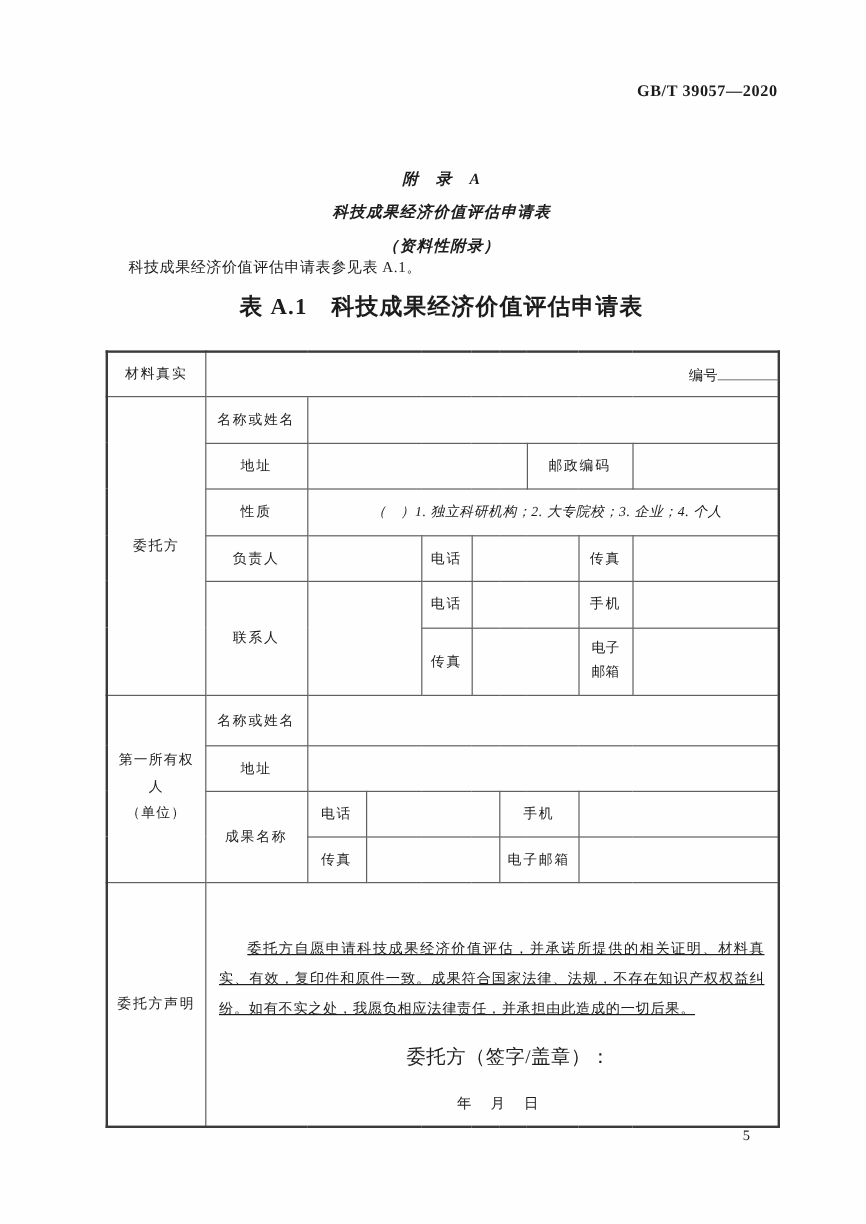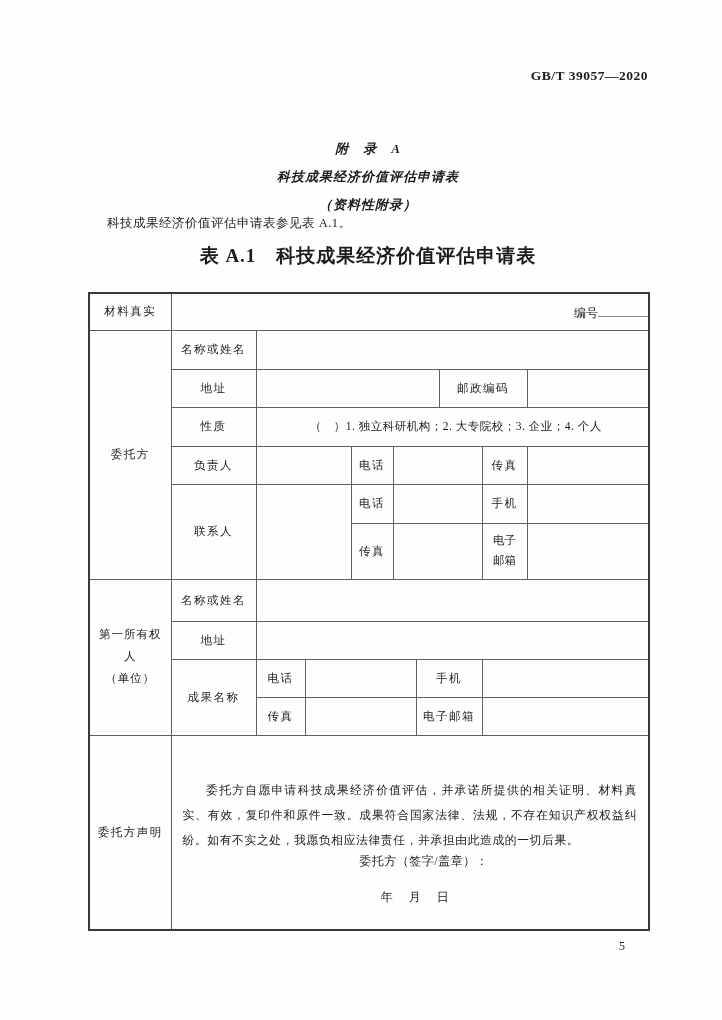--- a/index.html
+++ b/index.html
@@ -28,24 +28,24 @@
     border-collapse:collapse; table-layout:fixed; width:560px;
     font-size:11.5px;
   }
   table.form td {
     border:1px solid #606060; vertical-align:middle; text-align:center;
     padding:2px 3px; overflow:hidden;
   }
   table.form { border:2px solid #3a3a3a; }
   .lbl { letter-spacing:1.5px; }
   .two-line { white-space:pre-line; line-height:1.7; }
-  .nature-cell { text-align:right; padding-left:10px !important; letter-spacing:0.5px; }
+  .nature-cell { text-align:right; padding-left:10px !important; letter-spacing:0.5px;font-style:italic; }
   .decl-cell { vertical-align:top !important; text-align:left !important; padding:42px 11px 10px 11px !important; }
-  .decl-text { font-size:11.8px; line-height:25px; text-align:justify; text-indent:2em; letter-spacing:0.6px; }
-  .decl-sign { text-align:center; font-size:12px; letter-spacing:0.5px; transform:translateX(14px); }
+  .decl-text { font-size:11.8px; line-height:25px; text-align:justify; text-indent:2em; letter-spacing:0.6px;text-decoration:underline; }
+  .decl-sign { margin-top:18px; text-align:center; font-size:16px; letter-spacing:0.5px; transform:translateX(14px); }
   .decl-date { margin-top:19px; text-align:center; font-size:12px; letter-spacing:2px; transform:translateX(6px); }
   .owner-label div { line-height:1.9; letter-spacing:1px; }
   .page-number { position:absolute; top:939px; left:612px; width:20px; text-align:center; font-size:12px; }
 </style>
 </head>
 <body>
 
 <div class="page">
 
   <div class="std-header">GB/T 39057—2020</div>

